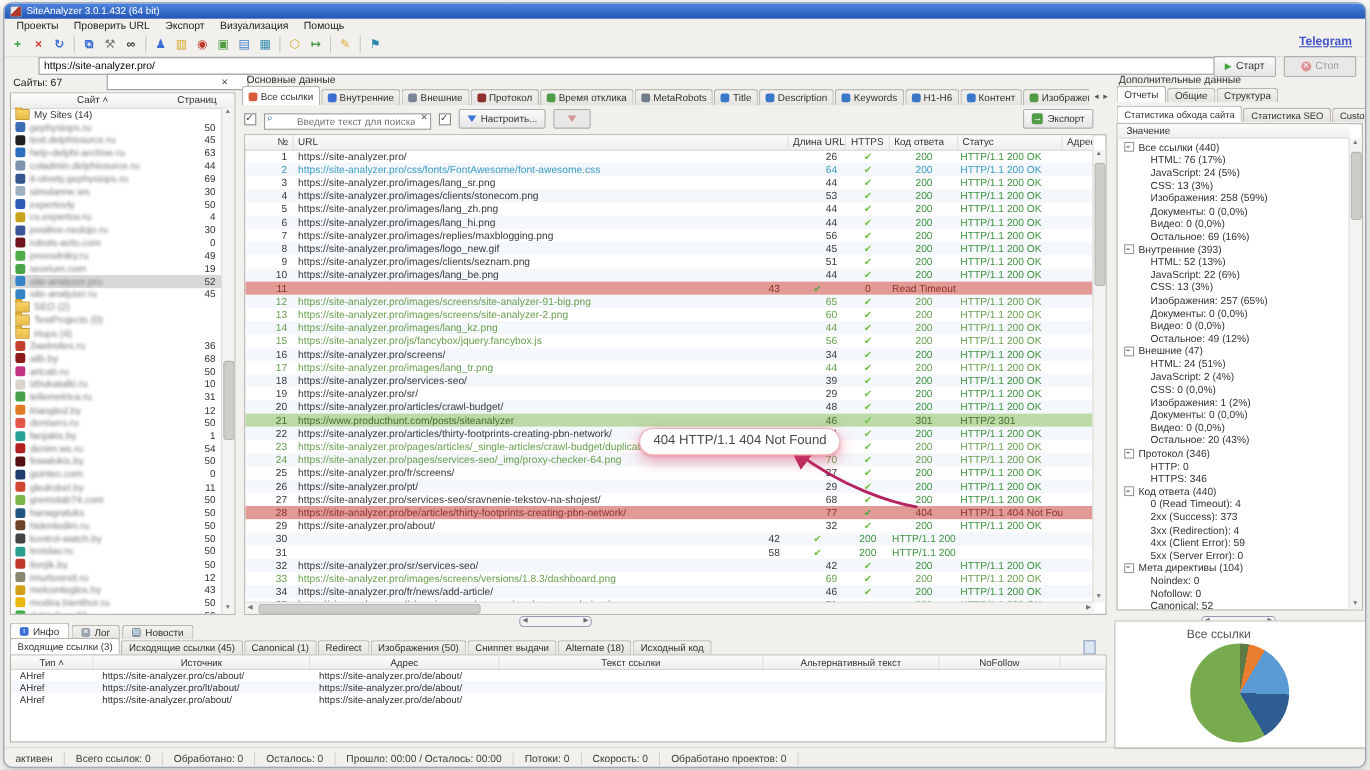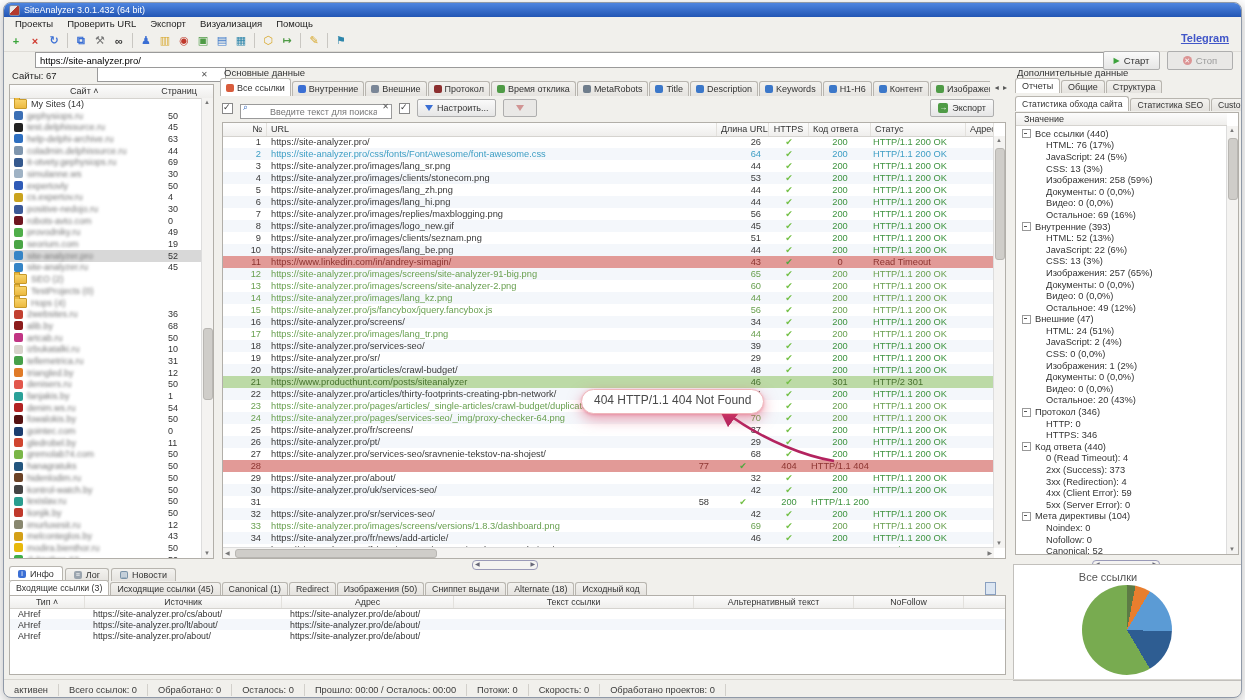--- a/index.html
+++ b/index.html
@@ -42,21 +42,21 @@
   .sb-colsite{position:absolute;left:60px;top:1px;}
   .sb-colpages{position:absolute;right:16px;top:1px;}
   .sb-rows{position:absolute;left:0;right:11px;top:13px;bottom:0;overflow:hidden;}
   .s-row{height:11.7px;display:flex;align-items:center;padding-left:4px;font-size:9px;color:#333;}
   .s-row.sel{background:#d8d8d8;}
   .fav{width:9px;height:9px;border-radius:2px;margin-right:4px;flex:none;}
   .fold{width:11px;height:8px;background:linear-gradient(#f8d36b,#ecb93f);border:1px solid #c79a2b;border-radius:1px;margin-right:4px;position:relative;flex:none;}
   .fold::before{content:"";position:absolute;top:-3px;left:-1px;width:4px;height:2px;background:#ecb93f;border:1px solid #c79a2b;border-bottom:none;}
   .s-name{flex:1;overflow:hidden;white-space:nowrap;}
   .blur{filter:blur(1.6px);color:#777;}
-  .s-pages{width:28px;padding-right:6px;flex:none;}
+  .s-pages{width:28px;text-align:right;padding-right:6px;flex:none;}
   
   .vs{position:absolute;right:0;top:13px;bottom:0;width:11px;background:#f4f3f1;border-left:1px solid #ddd;}
   .vs .arr{position:absolute;left:0;width:10px;height:9px;font-size:6px;color:#777;text-align:center;line-height:9px;}
   .vs .th{position:absolute;left:1px;width:8px;background:#cfcdc9;border:1px solid #b8b6b2;border-radius:3px;}
   .hs{position:absolute;left:0;right:11px;bottom:0;height:10px;background:#f4f3f1;border-top:1px solid #ddd;}
   .hs .th{position:absolute;top:1px;height:7px;background:#cfcdc9;border:1px solid #b8b6b2;border-radius:3px;}
   .hs .arr{position:absolute;top:1px;font-size:6px;color:#777;line-height:8px;}
   
   .center{position:absolute;left:212px;top:64px;width:794px;height:492px;}
   .center .seclabel{position:absolute;left:8px;top:0;}
@@ -599,21 +599,20 @@
             <div class="c-n">10</div>
             <div class="c-url">https://site-analyzer.pro/images/lang_be.png</div>
             <div class="c-len">44</div>
             <div class="c-https">✔</div>
             <div class="c-code">200</div>
             <div class="c-status">HTTP/1.1 200 OK</div>
             <div></div>
           </div>
           <div class="trow rr">
             <div class="c-n">11</div>
-            <div class="c-url">https://www.linkedin.com/in/andrey-simagin/</div>
             <div class="c-len">43</div>
             <div class="c-https">✔</div>
             <div class="c-code">0</div>
             <div class="c-status">Read Timeout</div>
             <div></div>
           </div>
           <div class="trow tg">
             <div class="c-n">12</div>
             <div class="c-url">https://site-analyzer.pro/images/screens/site-analyzer-91-big.png</div>
             <div class="c-len">65</div>
@@ -752,38 +751,38 @@
             <div class="c-n">27</div>
             <div class="c-url">https://site-analyzer.pro/services-seo/sravnenie-tekstov-na-shojest/</div>
             <div class="c-len">68</div>
             <div class="c-https">✔</div>
             <div class="c-code">200</div>
             <div class="c-status">HTTP/1.1 200 OK</div>
             <div></div>
           </div>
           <div class="trow rr">
             <div class="c-n">28</div>
+            <div class="c-url">https://site-analyzer.pro/be/articles/thirty-footprints-creating-pbn-network/</div>
             <div class="c-len">77</div>
             <div class="c-https">✔</div>
             <div class="c-code">404</div>
             <div class="c-status">HTTP/1.1 404 Not Found</div>
             <div></div>
           </div>
           <div class="trow">
             <div class="c-n">29</div>
             <div class="c-url">https://site-analyzer.pro/about/</div>
             <div class="c-len">32</div>
             <div class="c-https">✔</div>
             <div class="c-code">200</div>
             <div class="c-status">HTTP/1.1 200 OK</div>
             <div></div>
           </div>
           <div class="trow">
             <div class="c-n">30</div>
-            <div class="c-url">https://site-analyzer.pro/uk/services-seo/</div>
             <div class="c-len">42</div>
             <div class="c-https">✔</div>
             <div class="c-code">200</div>
             <div class="c-status">HTTP/1.1 200 OK</div>
             <div></div>
           </div>
           <div class="trow">
             <div class="c-n">31</div>
             <div class="c-len">58</div>
             <div class="c-https">✔</div>

